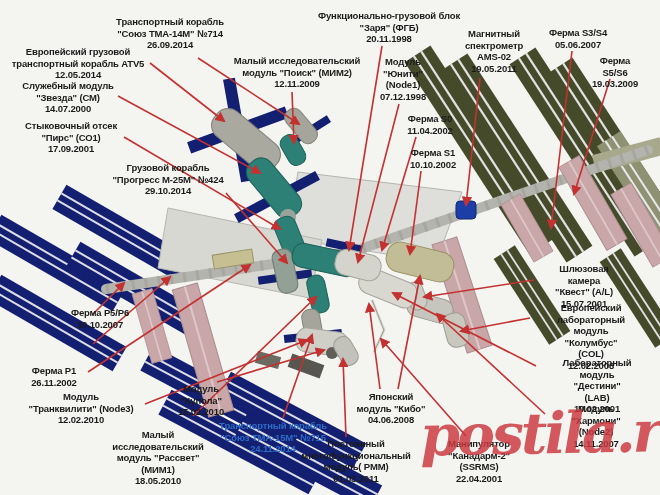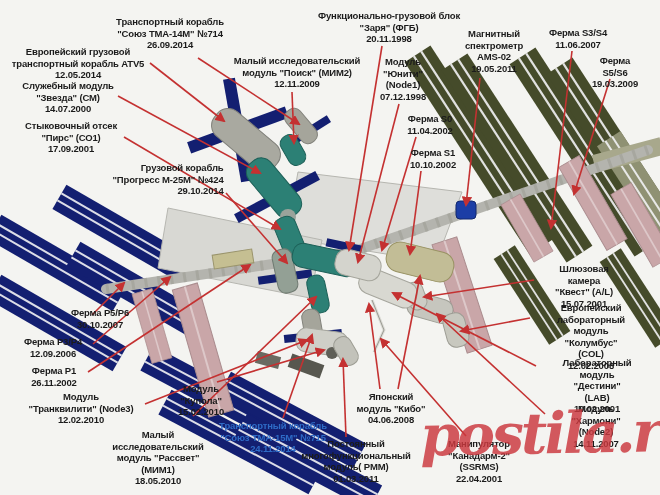--- a/index.html
+++ b/index.html
@@ -167,49 +167,47 @@
 26.09.2014</div>
       <div class="lbl" style="left: 78px; top: 46px;">Европейский грузовой
 транспортный корабль ATV5
 12.05.2014</div>
       <div class="lbl" style="left: 68px; top: 80px;">Служебный модуль
 "Звезда" (СМ)
 14.07.2000</div>
       <div class="lbl" style="left: 71px; top: 120px;">Стыковочный отсек
 "Пирс" (СО1)
 17.09.2001</div>
-      <div class="lbl" style="left: 168px; top: 162px; text-align: right;">Грузовой корабль
+      <div class="lbl" style="left: 168px; top: 162px;">Грузовой корабль
 "Прогресс М-25М" №424
 29.10.2014</div>
       <div class="lbl" style="left: 297px; top: 55px;">Малый исследовательский
 модуль "Поиск" (МИМ2)
 12.11.2009</div>
       <div class="lbl" style="left: 389px; top: 10px;">Функционально-грузовой блок
 "Заря" (ФГБ)
 20.11.1998</div>
       <div class="lbl" style="left: 403px; top: 56px;">Модуль
 "Юнити"
 (Node1)
 07.12.1998</div>
       <div class="lbl" style="left: 494px; top: 28px;">Магнитный
 спектрометр
 AMS-02
 19.05.2011</div>
       <div class="lbl" style="left: 578px; top: 27px;">Ферма S3/S4
-11.06.2007</div>
+05.06.2007</div>
       <div class="lbl" style="left: 615px; top: 55px;">Ферма S5/S6
 19.03.2009</div>
       <div class="lbl" style="left: 430px; top: 113px;">Ферма S0
 11.04.2002</div>
       <div class="lbl" style="left: 433px; top: 147px;">Ферма S1
 10.10.2002</div>
       <div class="lbl" style="left: 52px; top: 307px; margin-left: 48px;">Ферма P5/P6
 30.10.2007</div>
-      <div class="lbl" style="left: 53px; top: 336px;">Ферма P3/P4
-12.09.2006</div>
       <div class="lbl" style="left: 54px; top: 365px;">Ферма P1
 26.11.2002</div>
       <div class="lbl" style="left: 81px; top: 391px;">Модуль
 "Транквилити" (Node3)
 12.02.2010</div>
       <div class="lbl" style="left: 201px; top: 383px;">Модуль
 "Купола"
 15.02.2010</div>
       <div class="lbl" style="left: 158px; top: 429px;">Малый
 исследовательский

